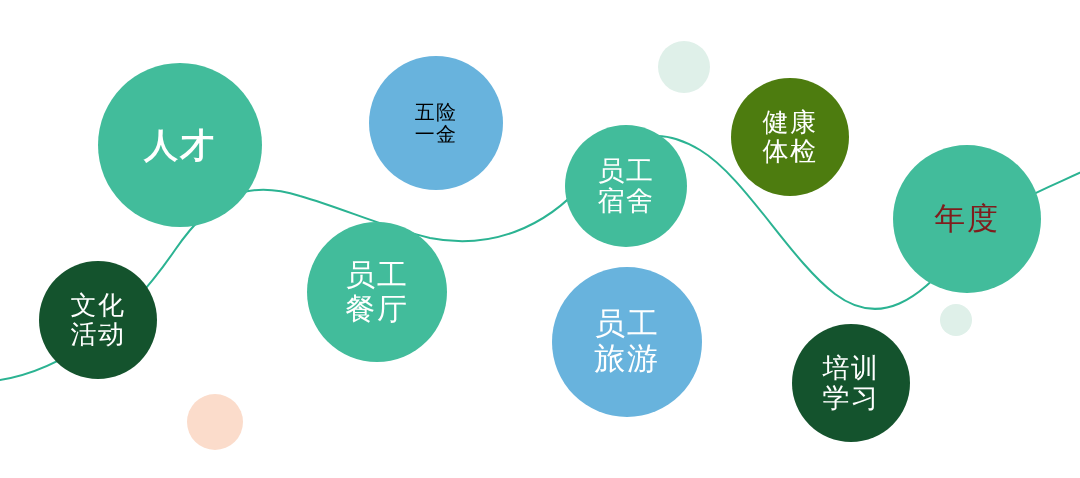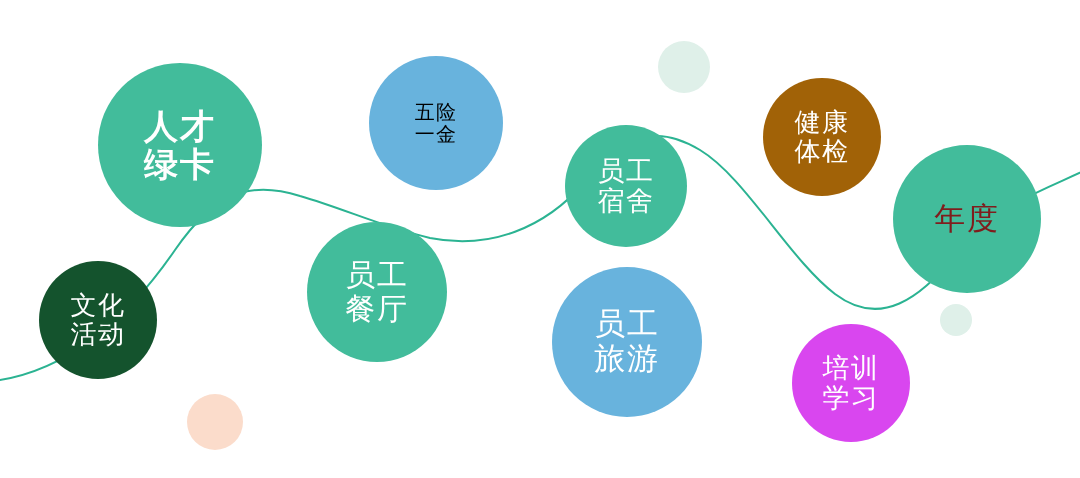--- a/index.html
+++ b/index.html
@@ -55,21 +55,20 @@
   <svg id="curve-layer" viewBox="0 0 1080 478" preserveAspectRatio="none" xmlns="http://www.w3.org/2000/svg">
     <path id="wave-path" fill="none" stroke-linecap="round" d="M -6 381 C 60 372 120 330 175 250 C 215 192 250 180 300 196 C 345 209 380 226 430 238 C 490 250 545 228 585 182 C 630 130 660 126 700 150 C 745 177 790 260 835 294 C 880 328 920 300 960 250 C 1000 202 1045 190 1090 168" stroke="#2bb392" stroke-width="2"></path>
   </svg>
 
   <div class="deco" style="left: 658px; top: 41px; width: 52px; height: 52px; background: rgb(223, 240, 233);"></div>
   <div class="deco" style="left: 187px; top: 394px; width: 56px; height: 56px; background: rgb(251, 220, 203);"></div>
   <div class="deco" style="left: 940px; top: 304px; width: 32px; height: 32px; background: rgb(223, 240, 233);"></div>
 
   <div class="bubble" style="left: 98px; top: 63px; width: 164px; height: 164px; background: rgb(66, 188, 155); font-size: 34px; color: rgb(255, 255, 255); font-weight: bold;">
     <span class="line">人才</span>
-    <span class="line">绿卡</span>
   </div>
   <div class="bubble" style="left: 39px; top: 261px; width: 118px; height: 118px; background: #14532d; font-size: 26px; color: rgb(255, 255, 255);">
     <span class="line">文化</span>
     <span class="line">活动</span>
   </div>
   <div class="bubble" style="left: 369px; top: 56px; width: 134px; height: 134px; background: rgb(104, 179, 221); font-size: 20px; color: #000000;">
     <span class="line">五险</span>
     <span class="line">一金</span>
   </div>
   <div class="bubble" style="left: 307px; top: 222px; width: 140px; height: 140px; background: rgb(66, 188, 155); font-size: 30px; color: rgb(255, 255, 255);">
@@ -77,25 +76,25 @@
     <span class="line">餐厅</span>
   </div>
   <div class="bubble" style="left: 565px; top: 125px; width: 122px; height: 122px; background: rgb(66, 188, 155); font-size: 27px; color: rgb(255, 255, 255);">
     <span class="line">员工</span>
     <span class="line">宿舍</span>
   </div>
   <div class="bubble" style="left: 552px; top: 267px; width: 150px; height: 150px; background: rgb(104, 179, 221); font-size: 31px; color: rgb(255, 255, 255);">
     <span class="line">员工</span>
     <span class="line">旅游</span>
   </div>
-  <div class="bubble" style="left: 763px; top: 78px; width: 118px; height: 118px; background: #a16207; font-size: 26px; color: rgb(255, 255, 255);">
+  <div class="bubble" style="left: 731px; top: 78px; width: 118px; height: 118px; background: #4d7c0f; font-size: 26px; color: rgb(255, 255, 255);">
     <span class="line">健康</span>
     <span class="line">体检</span>
   </div>
   <div class="bubble" style="left: 893px; top: 145px; width: 148px; height: 148px; background: rgb(66, 188, 155); font-size: 31px; color: #7f1d1d;">
     <span class="line">年度</span>
   </div>
-  <div class="bubble" style="left: 792px; top: 324px; width: 118px; height: 118px; background: #d946ef; font-size: 27px; color: rgb(255, 255, 255);">
+  <div class="bubble" style="left: 792px; top: 324px; width: 118px; height: 118px; background: #14532d; font-size: 27px; color: rgb(255, 255, 255);">
     <span class="line">培训</span>
     <span class="line">学习</span>
   </div>
 
 </div>
 
 </body></html>

